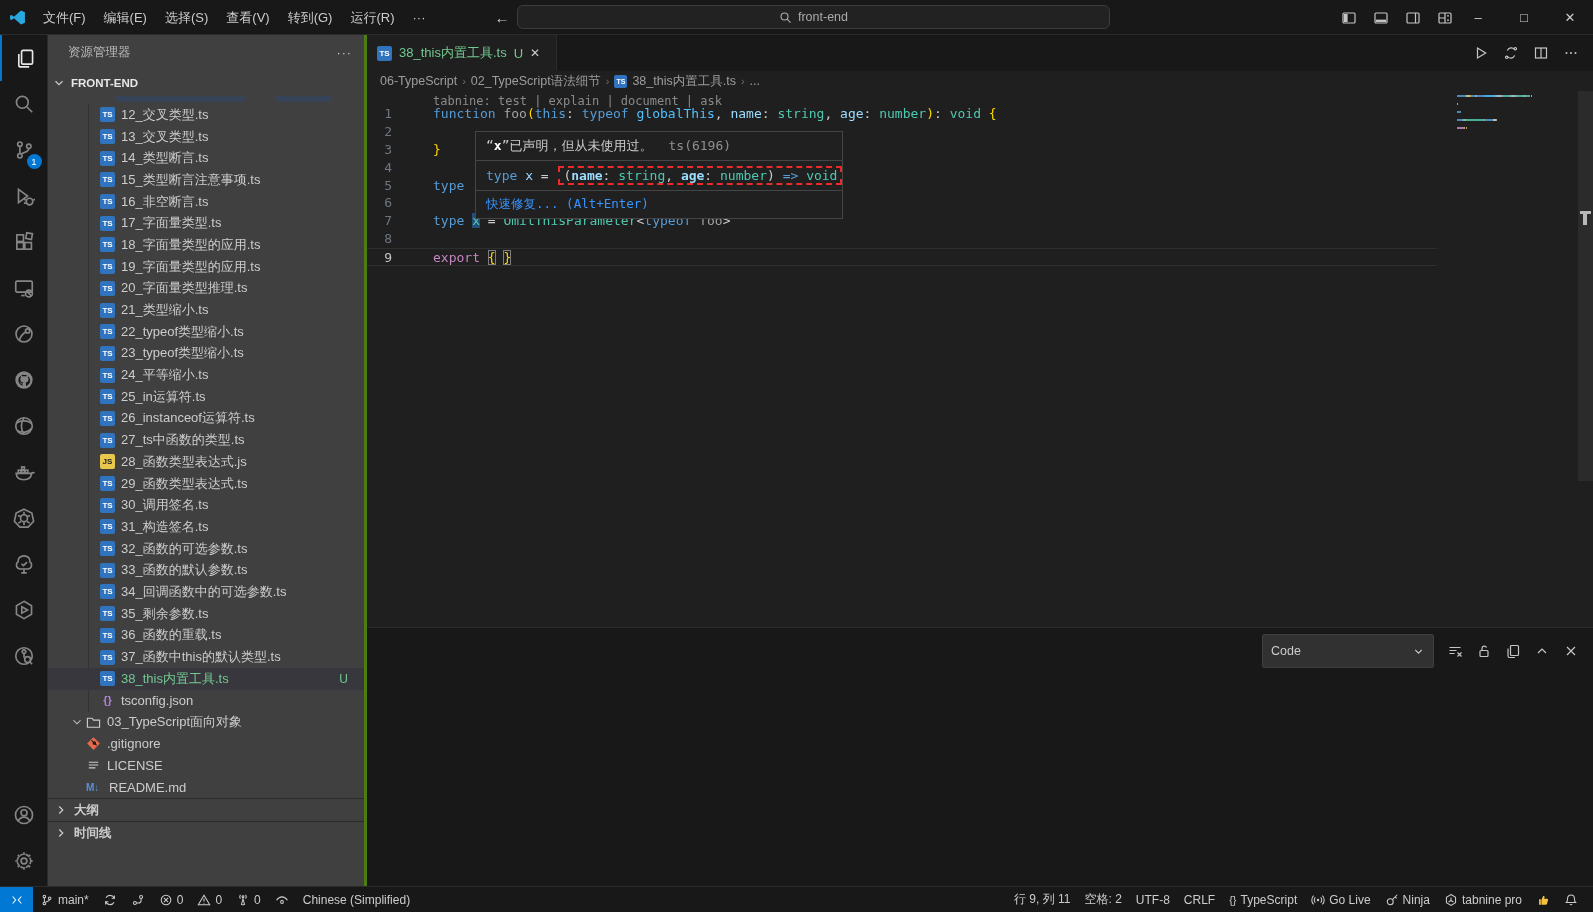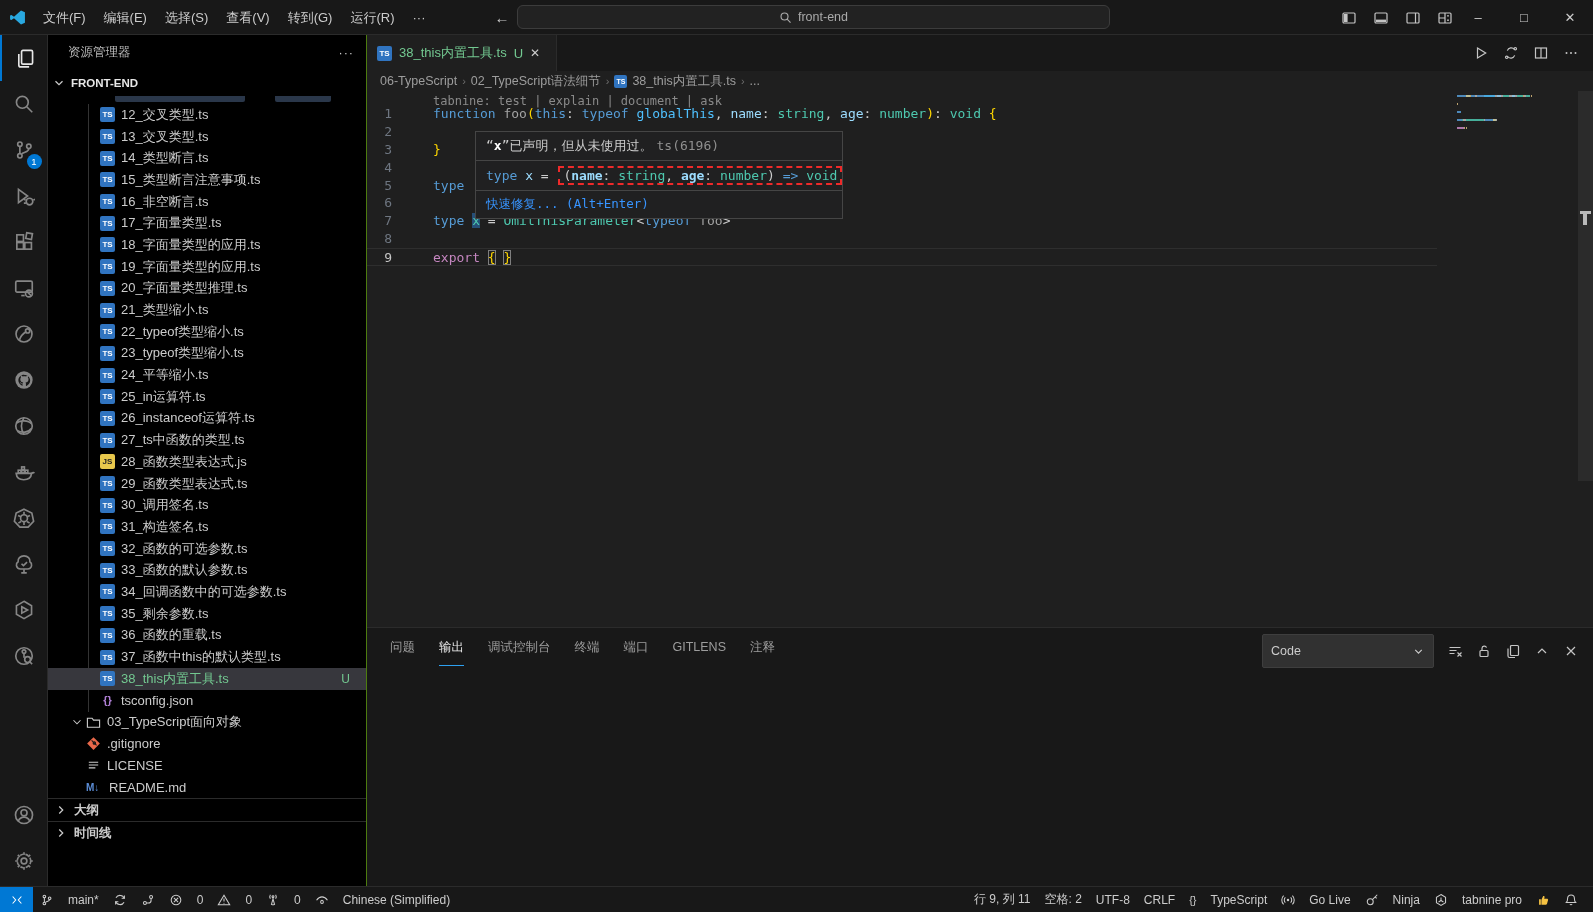--- a/index.html
+++ b/index.html
@@ -21,22 +21,22 @@
   
   #activitybar{position:absolute;left:0;top:35px;width:48px;height:851px;background:#181818;
     display:flex;flex-direction:column;align-items:center;border-right:1px solid #2b2b2b;}
   .act-item{width:48px;height:46px;display:flex;align-items:center;justify-content:center;
     color:#868686;position:relative;}
   .act-item.active{color:#e7e7e7;border-left:2px solid #0078d4;}
   .act-badge{position:absolute;right:6px;bottom:4px;min-width:15px;height:15px;border-radius:50%;
     background:#0078d4;color:#ffffff;font-size:9.5px;display:flex;align-items:center;justify-content:center;}
   #activity-bottom{margin-top:auto;margin-bottom:2px;}
   
-  #sidebar{position:absolute;left:48px;top:35px;width:319px;height:851px;background:#000000;
-    border-right:1px solid #4d7c0f;overflow:hidden;}
+  #sidebar{position:absolute;left:48px;top:35px;width:319px;height:851px;background:#404040;
+    border-right:3px solid #4d7c0f;overflow:hidden;}
   #sb-header{height:35px;display:flex;align-items:center;padding:0 12px 0 20px;font-size:12.5px;color:#bbbbbb;}
   #sb-ellipsis{margin-left:auto;color:#cccccc;letter-spacing:1px;}
   #sb-section{height:26px;display:flex;align-items:center;gap:3px;font-size:11.5px;font-weight:700;
     color:#e7e7e7;padding-left:4px;}
   #tree{position:relative;}
   #indent-guide{position:absolute;left:40px;top:0;width:1px;height:608px;background:#333333;}
   .tree-row{height:21.7px;display:flex;align-items:center;font-size:13px;color:#cccccc;position:relative;}
   .tree-row.selected{background:#37373d;}
   .tree-row .fi{margin-right:6px;flex:none;}
   .tree-row .lbl{white-space:nowrap;overflow:hidden;}
@@ -75,21 +75,21 @@
   .tk-br{color:#ffd700}.tk-pl{color:#cccccc}
   .tk-hl{background:#264f78}
   .tk-match{box-shadow:inset 0 0 0 1px #7e7e7e}
   
   #tooltip{position:absolute;left:108px;top:40px;width:368px;background:#202021;
     border:1px solid #454545;z-index:5;font-size:13px;}
   .tip-row{padding:5px 10px;border-bottom:1px solid #454545;}
   .tip-row:last-child{border-bottom:none;}
   #tip-msg{color:#cccccc;}
   #tip-msg b{color:#ffffff;font-family:"DejaVu Sans Mono",monospace;}
-  #tip-code{color:#8f8f8f;font-family:"DejaVu Sans Mono",monospace;margin-left:4px;}
+  #tip-code{color:#8f8f8f;font-family:"DejaVu Sans Mono",monospace;margin-left:16px;}
   #tip-type{font-family:"DejaVu Sans Mono",monospace;white-space:pre;}
   #redbox{display:inline-block;border:2px dashed #ee2a2a;padding:0 3px;margin-left:2px;}
   #tip-fix{color:#3794ff;font-size:12.5px;}
   
   #minimap{position:absolute;right:16px;top:4px;width:120px;}
   .mini-line{height:2px;margin-bottom:2px;display:flex;}
   .mini-seg{height:2px;flex:none;opacity:.85;}
   #scrollbar{position:absolute;right:0;top:0;width:15px;height:390px;background:rgba(121,121,121,0.14);}
   #scroll-marker{position:absolute;right:2px;top:120px;width:11px;height:3px;background:#b9b9b9;}
   #scroll-marker:after{content:"";position:absolute;left:3px;top:3px;width:4px;height:11px;background:#b9b9b9;}
@@ -98,21 +98,21 @@
     border-top:1px solid #2b2b2b;}
   #panel-tabs{display:flex;gap:24px;padding-left:23px;height:38px;align-items:center;}
   .panel-tab{font-size:12.5px;color:#9d9d9d;height:38px;line-height:38px;}
   .panel-tab.active{color:#e7e7e7;border-bottom:1px solid #2da0f0;}
   #panel-right{position:absolute;right:14px;top:6px;display:flex;align-items:center;gap:13px;color:#c5c5c5;}
   #output-select{width:172px;height:33px;background:#313131;border:1px solid #3e3e3e;border-radius:2px;
     display:flex;align-items:center;font-size:12.5px;color:#cccccc;padding:16px 8px;justify-content:space-between;}
   
   #statusbar{position:absolute;left:0;top:886px;width:1593px;height:26px;background:#181818;
     border-top:1px solid #2b2b2b;display:flex;align-items:center;font-size:12px;color:#cccccc;}
-  .sb-item{display:flex;align-items:center;gap:14px;padding:0 7px;height:26px;}
+  .sb-item{display:flex;align-items:center;gap:4px;padding:0 7px;height:26px;}
   .sb-item.accent{background:#0078d4;color:#ffffff;width:33px;justify-content:center;padding:0;}
   #sb-right{margin-left:auto;display:flex;align-items:center;padding-right:8px;}
 </style>
 </head>
 <body>
 
 <div id="titlebar">
   <div id="logo">
     <svg width="17" height="17" viewBox="0 0 16 16">
         <path fill="#29a8e0" d="M11.3 1.3 4.7 7.4 2.3 5.6 1 6.2v3.6l1.3.6 2.4-1.8 6.6 6.1 3.7-1.8V3.1z"></path>
@@ -642,29 +642,20 @@
           <span class="mini-seg" style="width: 1.05px; background: rgb(215, 186, 125);"></span>
         </div>
       </div>
     <div id="scrollbar">
       <div id="scroll-marker"></div>
     </div>
   </div>
 </div>
 
 <div id="panel">
-  <div id="panel-tabs">
-      <span class="panel-tab">问题</span>
-      <span class="panel-tab active">输出</span>
-      <span class="panel-tab">调试控制台</span>
-      <span class="panel-tab">终端</span>
-      <span class="panel-tab">端口</span>
-      <span class="panel-tab">GITLENS</span>
-      <span class="panel-tab">注释</span>
-    </div>
   <div id="panel-right">
     <div id="output-select">
       <span>Code</span>
       <span>
         <svg width="13" height="13" viewBox="0 0 16 16" fill="none" stroke="#cccccc" stroke-width="1.4">
             <path d="M4 6l4 4 4-4"></path>
           </svg>
       </span>
     </div>
     <span id="panel-icons" style="display:flex;gap:13px;align-items:center;">

